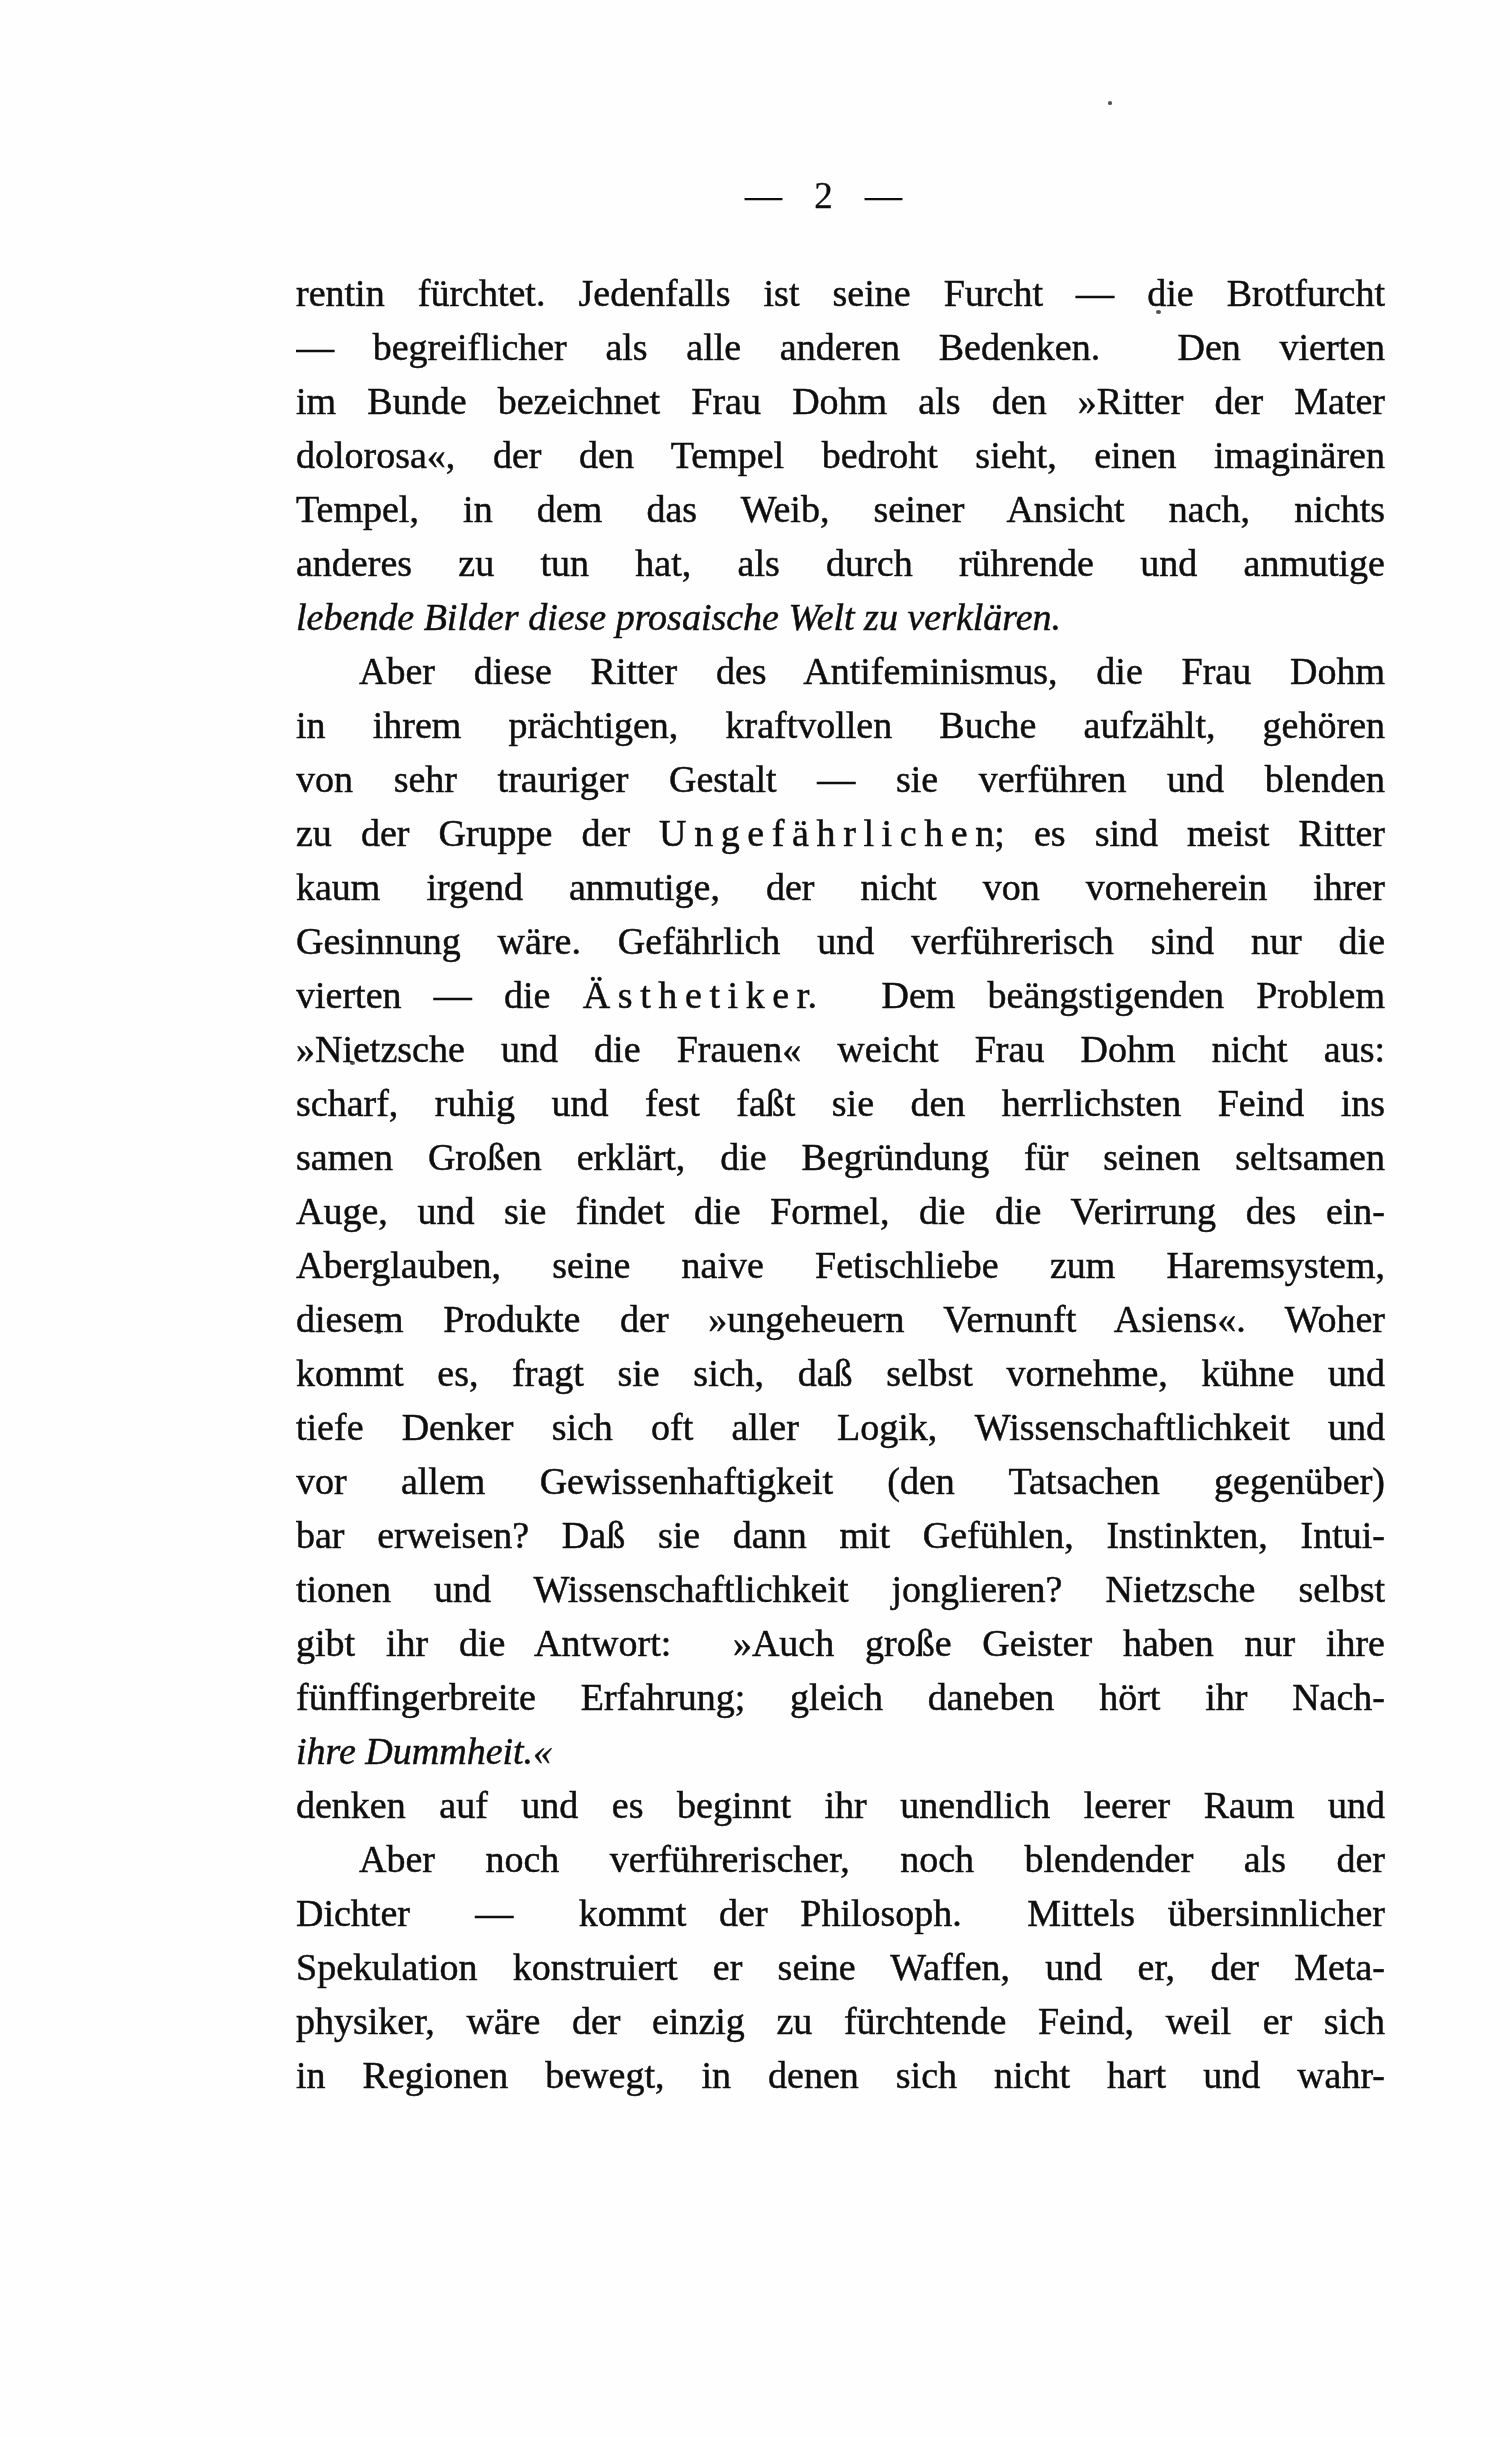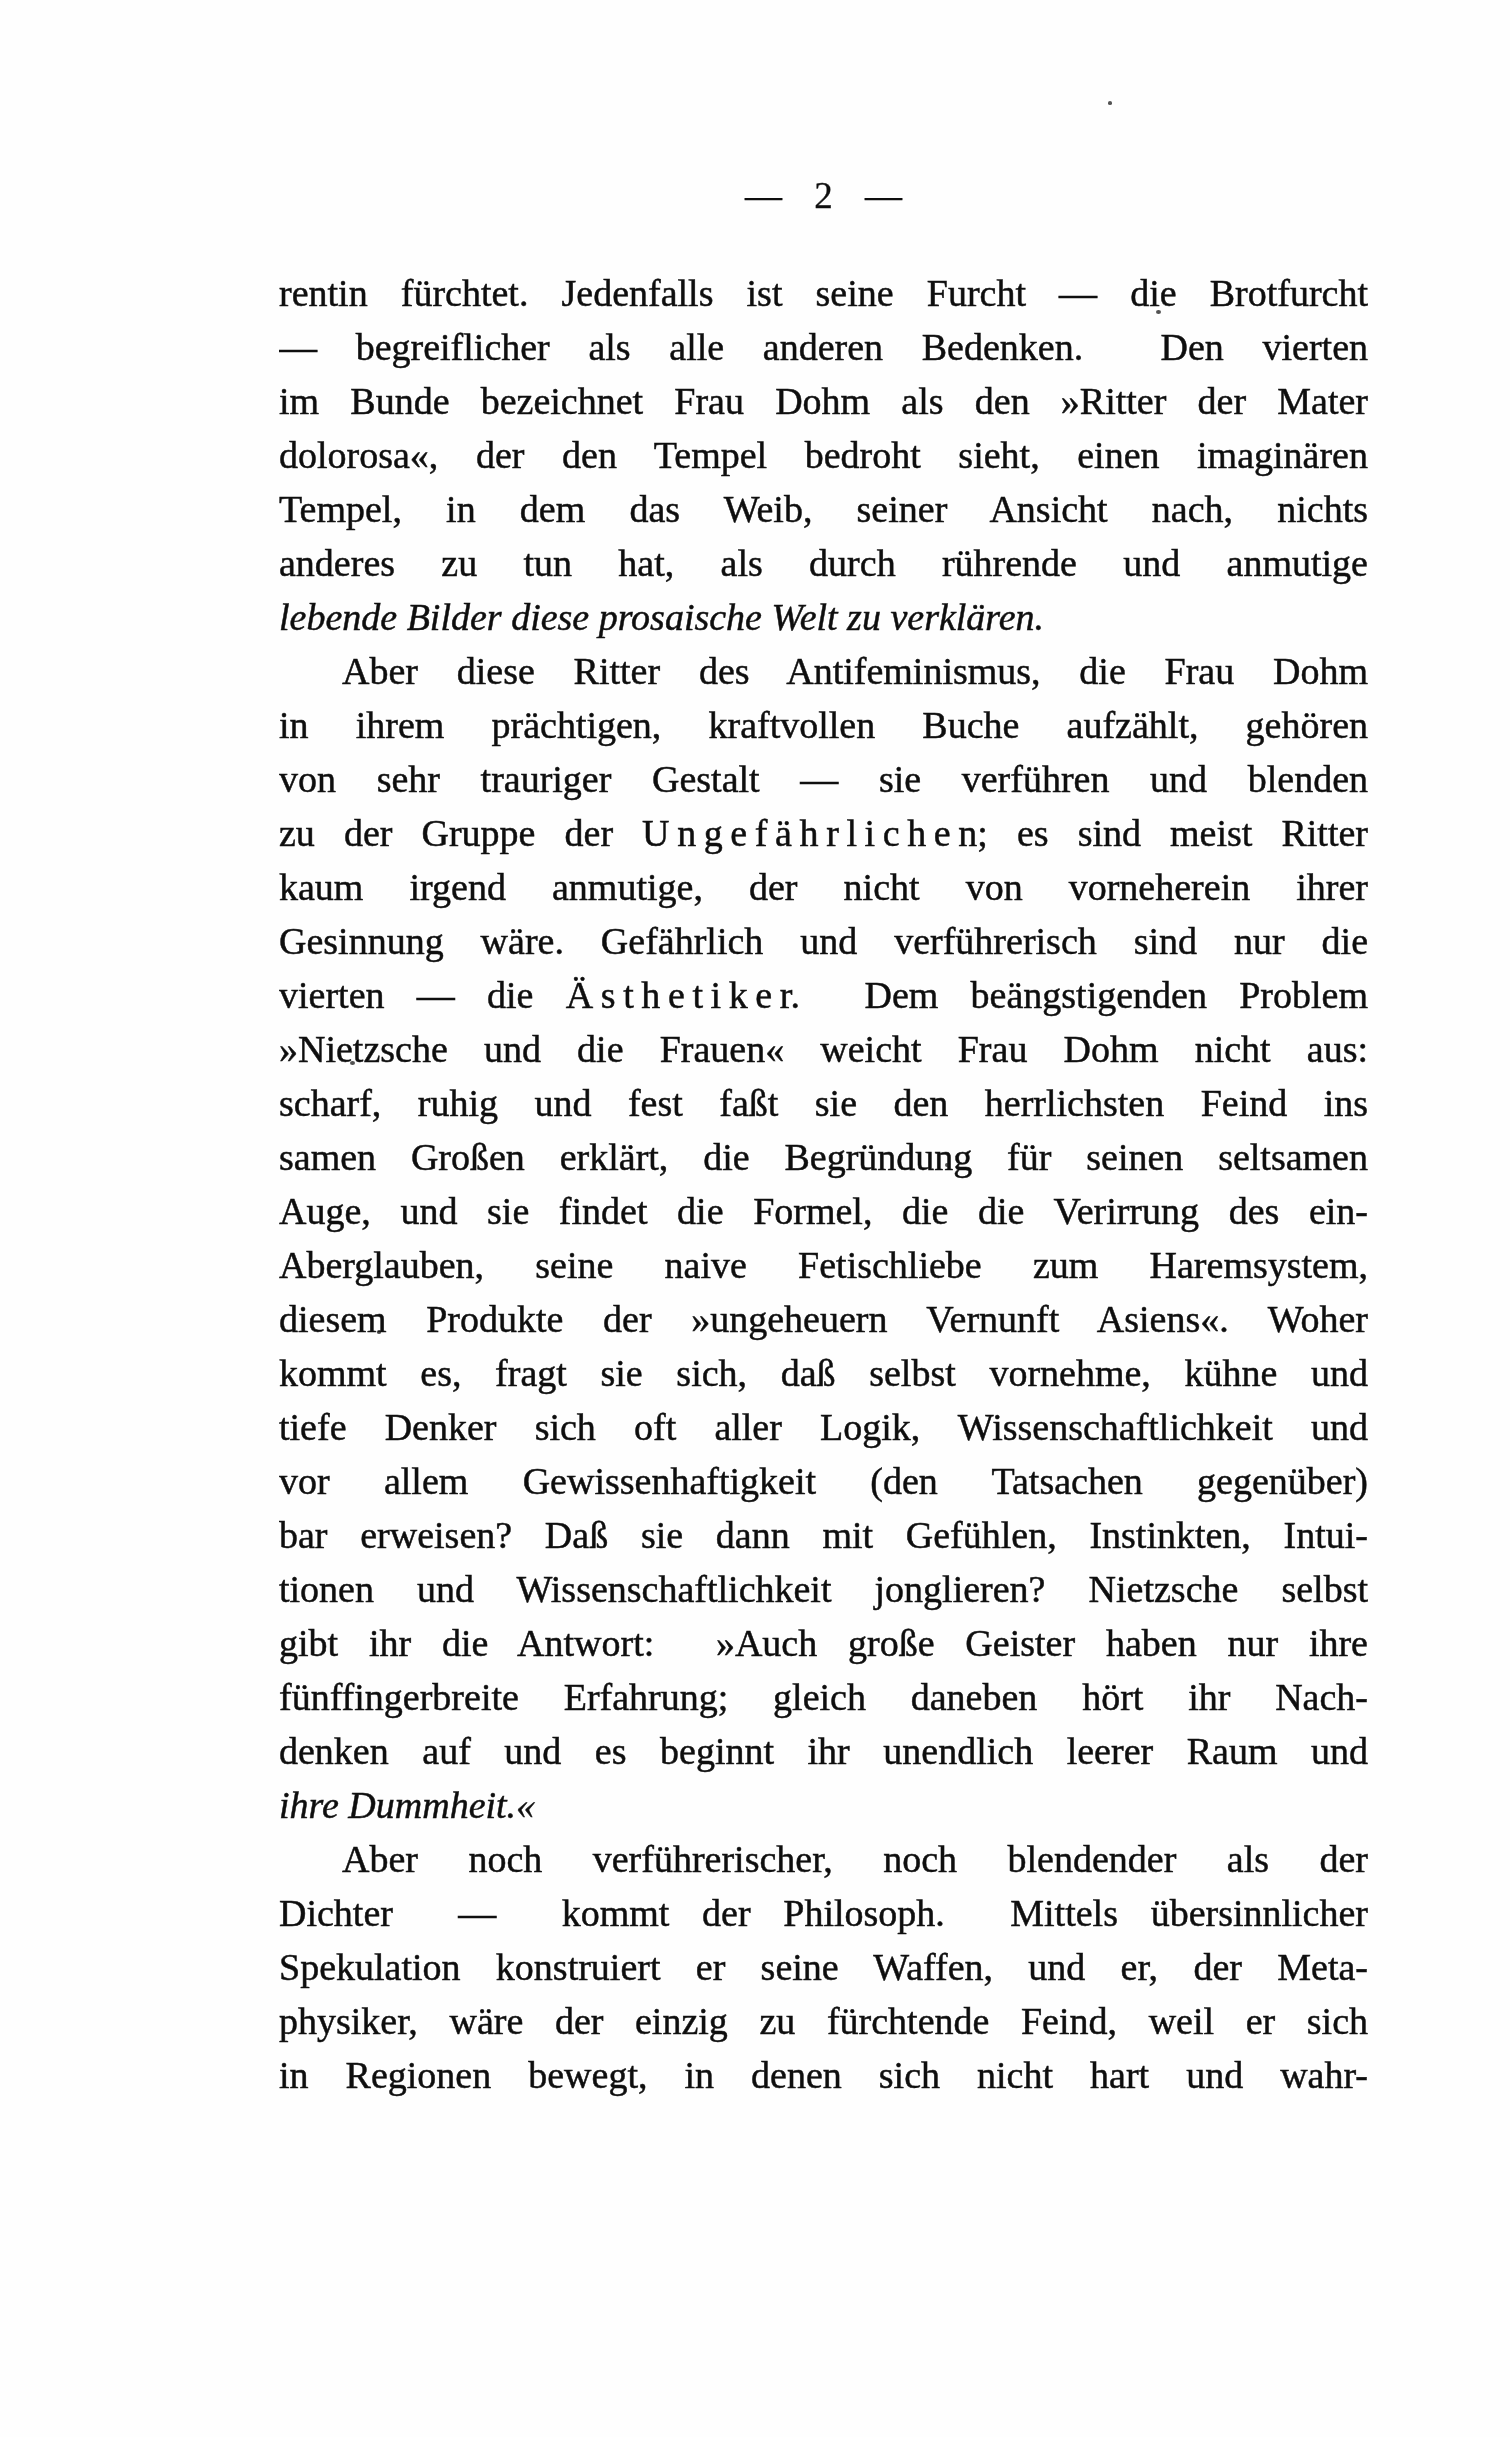--- a/index.html
+++ b/index.html
@@ -24,21 +24,21 @@
     text-align: center;
     font-size: 37px;
     line-height: 45px;
     word-spacing: 23px;
     color: #0e0e0e;
     -webkit-text-stroke: 0.3px #111;
   }
   .text-block {
     position: absolute;
     top: 266px;
-    left: 279px;
+    left: 296px;
     width: 1089px;
     font-size: 38px;
     line-height: 54px;
     -webkit-text-stroke: 0.5px #151515;
   }
   .line {
     height: 54px;
     overflow: hidden;
     text-align: justify;
     text-align-last: justify;
@@ -85,22 +85,22 @@
       <div class="line">Auge, und sie findet die Formel, die die Verirrung des ein-</div>
       <div class="line">Aberglauben, seine naive Fetischliebe zum Haremsystem,</div>
       <div class="line">diesem Produkte der »ungeheuern Vernunft Asiens«. Woher</div>
       <div class="line">kommt es, fragt sie sich, daß selbst vornehme, kühne und</div>
       <div class="line">tiefe Denker sich oft aller Logik, Wissenschaftlichkeit und</div>
       <div class="line">vor allem Gewissenhaftigkeit (den Tatsachen gegenüber)</div>
       <div class="line">bar erweisen? Daß sie dann mit Gefühlen, Instinkten, Intui-</div>
       <div class="line">tionen und Wissenschaftlichkeit jonglieren? Nietzsche selbst</div>
       <div class="line">gibt ihr die Antwort:  »Auch große Geister haben nur ihre</div>
       <div class="line">fünffingerbreite Erfahrung; gleich daneben hört ihr Nach-</div>
+      <div class="line end">ihre Dummheit.«</div>
       <div class="line">denken auf und es beginnt ihr unendlich leerer Raum und</div>
-      <div class="line end">ihre Dummheit.«</div>
       <div class="line indent">Aber noch verführerischer, noch blendender als der</div>
       <div class="line">Dichter  —  kommt der Philosoph.  Mittels übersinnlicher</div>
       <div class="line">Spekulation konstruiert er seine Waffen, und er, der Meta-</div>
       <div class="line">physiker, wäre der einzig zu fürchtende Feind, weil er sich</div>
       <div class="line">in Regionen bewegt, in denen sich nicht hart und wahr-</div>
     </div>
 
   <div class="speck" style="left:1108px; top:101px; width:4.4px; height:3.5px;"></div>
   <div class="speck" style="left:1156px; top:310px; width:5.2px; height:4.4px;"></div>
   <div class="speck" style="left:350px; top:1061px; width:5.2px; height:4.4px;"></div>

